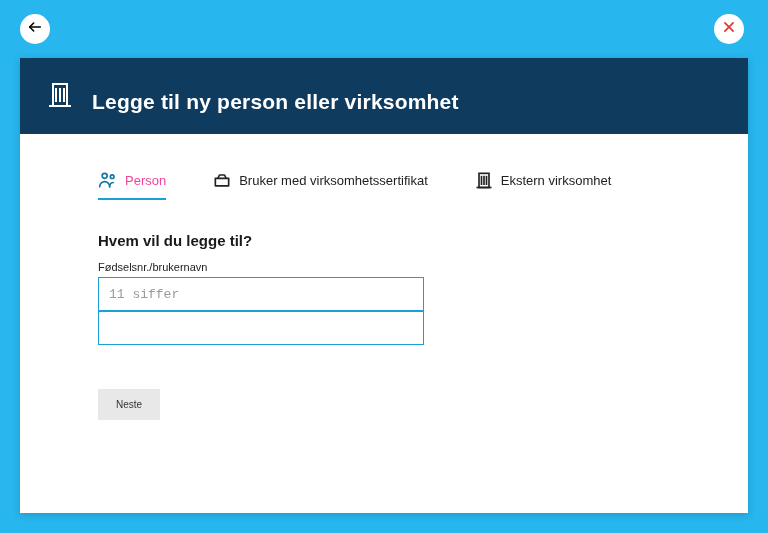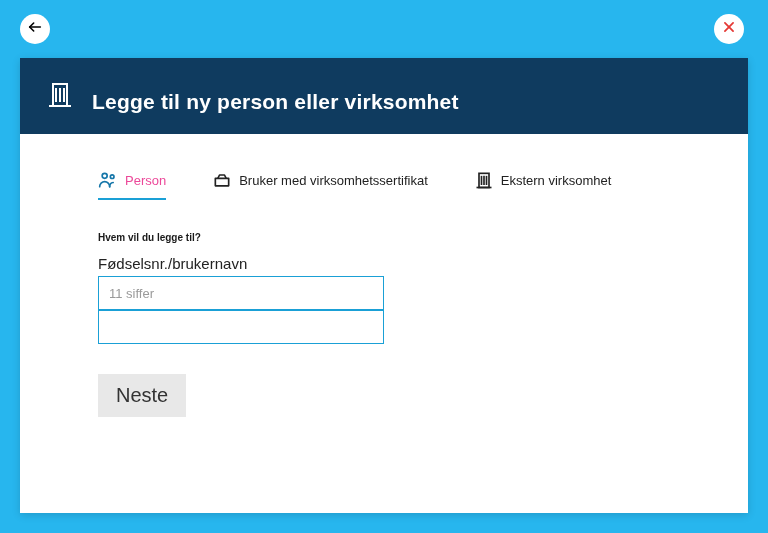--- a/index.html
+++ b/index.html
@@ -75,47 +75,48 @@
   }
   .tab.active::after {
     content: "";
     position: absolute;
     left: 0; right: 0; bottom: -2px;
     height: 2px;
     background: #1aa0d6;
   }
   .tab svg { width: 20px; height: 20px; display: block; }
   .subheading {
-    font-size: 10px;
+    font-size: 15px;
     font-weight: 700;
     margin-bottom: 10px;
   }
   .field-label {
-    font-size: 15px;
+    font-size: 11px;
     margin-bottom: 4px;
     margin-top: 12px;
     color: #222;
   }
   .field-input {
-    width: 286px;
+    width: 326px;
     height: 32px;
     border: 1px solid #1aa0d6;
     padding: 16px 10px;
     font-size: 13px;
     color: #333;
     outline: none;
+    font-family: Liberation Mono, monospace;
   }
   .field-input::placeholder { color: #9a9a9a; }
   .gap { height: 28px; }
   .next-btn {
-    margin-top: 2px;
+    margin-top: 16px;
     background: #e8e8e8;
     border: none;
     padding: 10px 18px;
-    font-size: 20px;
+    font-size: 10px;
     color: #333;
     cursor: pointer;
   }
 </style>
 </head>
 <body>
 
 <div class="back-btn">
   <span>
     <svg width="16" height="16" viewBox="0 0 24 24" fill="none" stroke="#000" stroke-width="2.4" stroke-linecap="round" stroke-linejoin="round">

